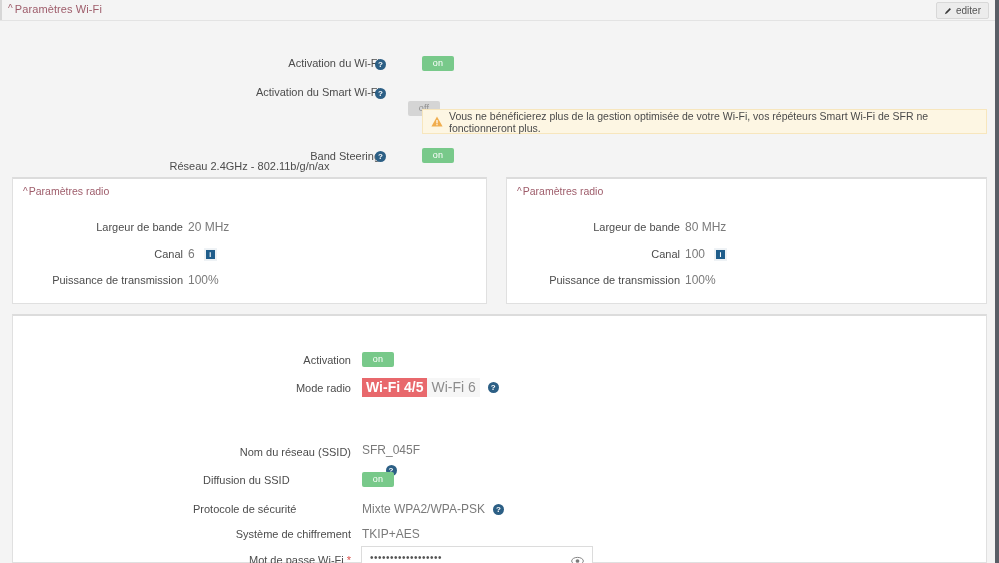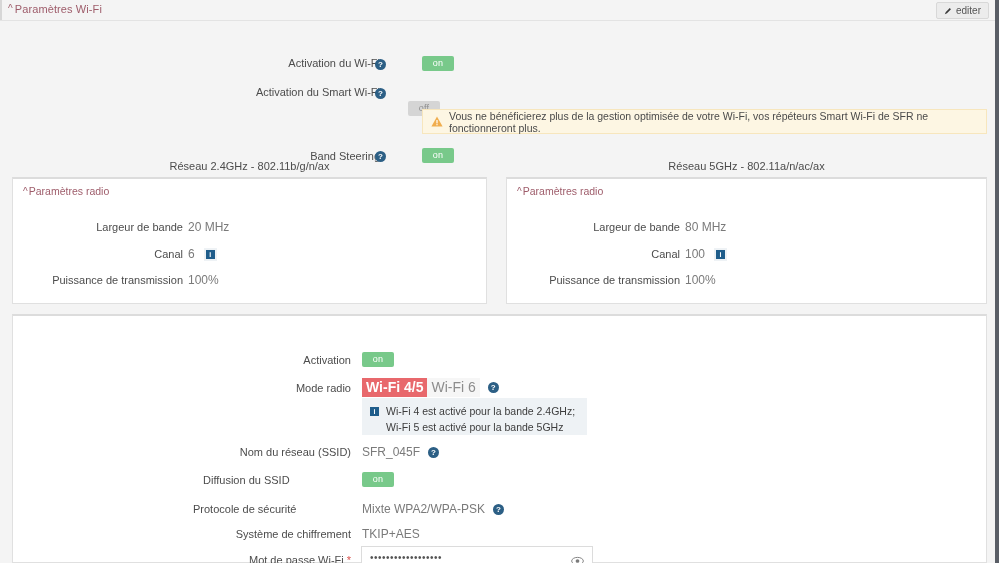--- a/index.html
+++ b/index.html
@@ -311,23 +311,20 @@
       <span class="help-icon">?</span>
     </div>
     <div class="frow" style="left:422px; top:125px;">
       <span class="toggle on">on</span>
     </div>
   </div>
 
   <div class="col-head" style="left:12px; top:160px; width:475px;">
     <span>Réseau 2.4GHz - 802.11b/g/n/ax</span>
   </div>
-  <div class="col-head" style="left:506px; top:160px; width:481px;">
-    <span>Réseau 5GHz - 802.11a/n/ac/ax</span>
-  </div>
 
   <div class="subpanel" style="left:12px; top:177px; width:475px; height:127px;">
     <div class="sp-title">
       <span class="chev">^</span><span>Paramètres radio</span>
     </div>
 
     <div class="frow" style="left:30px; top:39px; width:140px; justify-content:flex-end;">
       <span class="flabel">Largeur de bande</span>
     </div>
     <div class="frow" style="left:175px; top:39px;">
@@ -395,31 +392,25 @@
       <span class="flabel">Mode radio</span>
     </div>
     <div class="frow" style="left:349px; top:62px; gap:8px;">
       <span class="pill-group">
         <span class="pill sel">Wi-Fi 4/5</span>
         <span class="pill unsel">Wi-Fi 6</span>
       </span>
       <span class="help-icon">?</span>
     </div>
 
-    <div class="notice" style="left:349px; top:82px; width:225px; height:37px;">
-      <span class="i-badge">
-          <i>i</i>
-        </span>
-      <span>Wi-Fi 4 est activé pour la bande 2.4GHz; Wi-Fi 5 est activé pour la bande 5GHz</span>
-    </div>
 
     <div class="frow" style="left:190px; top:127px; width:148px; justify-content:flex-end;">
       <span class="flabel">Nom du réseau (SSID)</span>
     </div>
-    <div class="frow" style="left:349px; top:127px; gap:8px;">
+    <div class="frow" style="left:349px; top:127px; gap:8px;flex-direction:column;">
       <span class="fvalue">SFR_045F</span>
       <span class="help-icon">?</span>
     </div>
 
     <div class="frow" style="left:190px; top:155px; width:148px; justify-content:flex-start;">
       <span class="flabel">Diffusion du SSID</span>
     </div>
     <div class="frow" style="left:349px; top:154px;">
       <span class="toggle on">on</span>
     </div>

